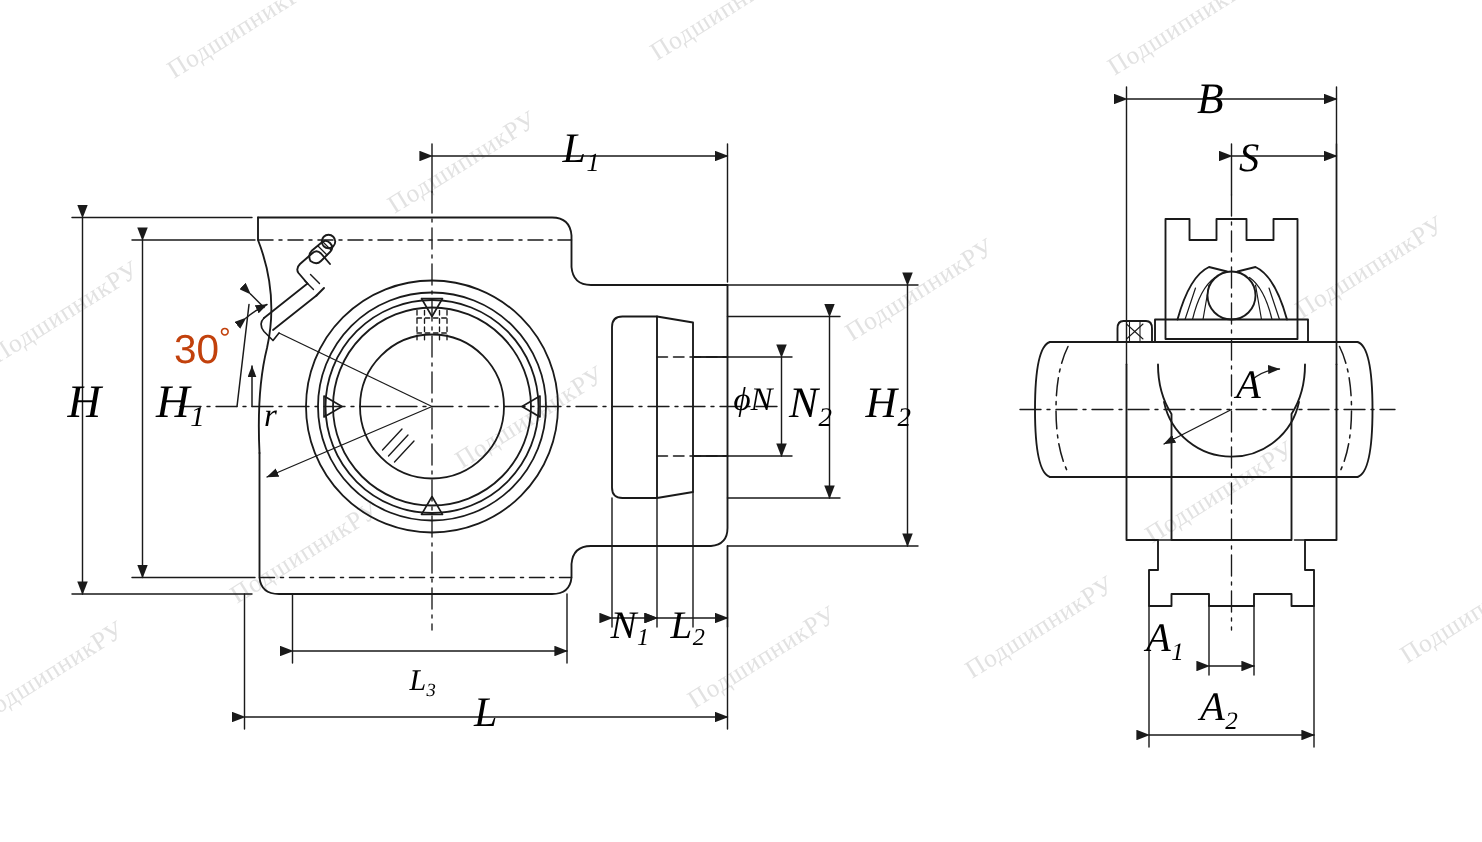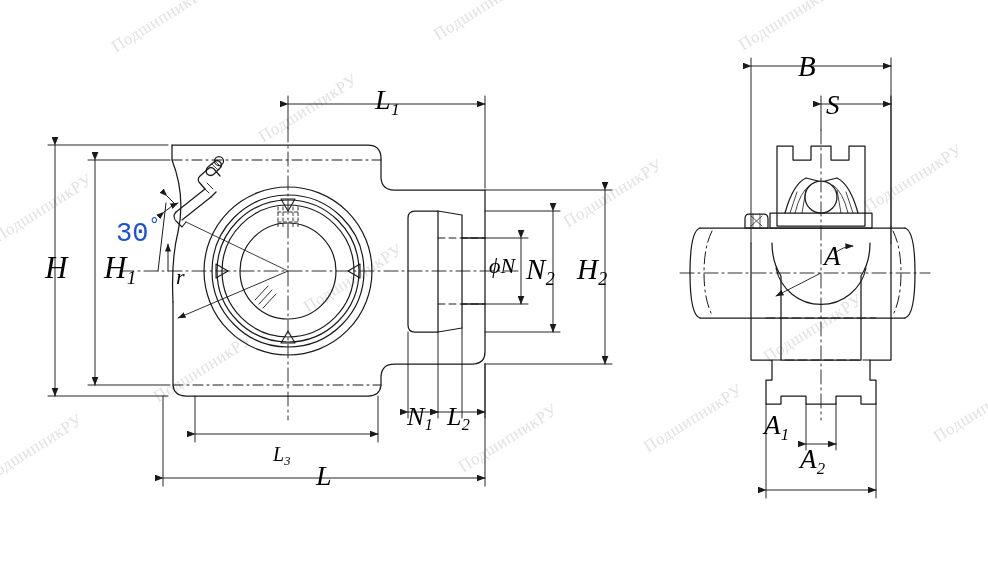--- a/index.html
+++ b/index.html
@@ -8,22 +8,22 @@
   #stage{position:relative;width:988px;height:561px;background:#fff;}
   svg.layer{position:absolute;left:0;top:0;width:988px;height:561px;}
   .wm{position:absolute;font-family:"Liberation Serif",serif;
       color:#e2e2e2;font-size:17px;letter-spacing:.5px;
       transform:rotate(-32deg);transform-origin:0 0;
       white-space:nowrap;user-select:none;pointer-events:none;}
   .lbl{position:absolute;font-family:"Liberation Serif",serif;
        font-style:italic;color:#000;white-space:nowrap;line-height:1;}
   .lbl .sub{font-size:.62em;font-style:italic;
             position:relative;top:.33em;left:.02em;}
-  .deg{position:absolute;font-family:Liberation Mono, monospace;
-       font-style:normal;color:#1d4ed8;white-space:nowrap;line-height:1;}
+  .deg{position:absolute;font-family:Liberation Sans, sans-serif;
+       font-style:normal;color:#c2410c;white-space:nowrap;line-height:1;}
 </style>
 </head>
 <body>
 
 <div id="stage">
 
   <div id="wm-layer">
       <div class="wm" style="left: 108px; top: 40px;">ПодшипникРУ</div>
       <div class="wm" style="left: 430px; top: 28px;">ПодшипникРУ</div>
       <div class="wm" style="left: 735px; top: 38px;">ПодшипникРУ</div>
@@ -381,17 +381,17 @@
   </div>
 
   <div class="lbl" style="left:824px;top:243px;font-size:27px;">
     <span>A</span>
   </div>
 
   <div class="lbl" style="left:764px;top:412px;font-size:27px;">
     <span>A</span><span class="sub">1</span>
   </div>
 
-  <div class="lbl" style="left:800px;top:446px;font-size:27px;">
+  <div class="lbl" style="left:800px;top:458px;font-size:27px;">
     <span>A</span><span class="sub">2</span>
   </div>
 
 </div>
 
 </body></html>

